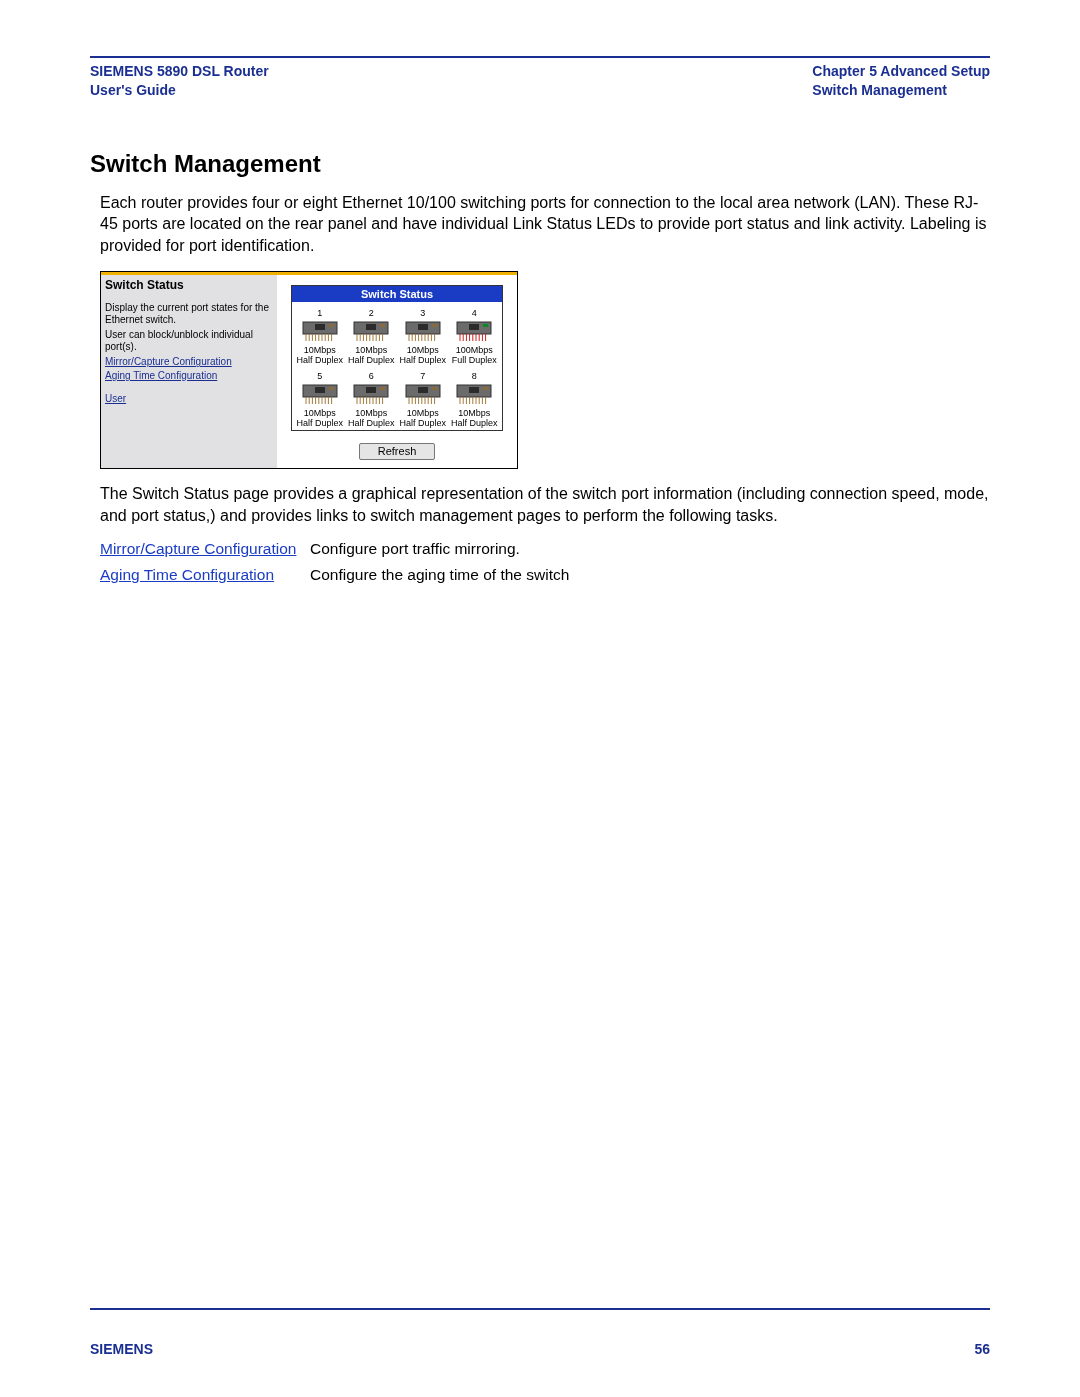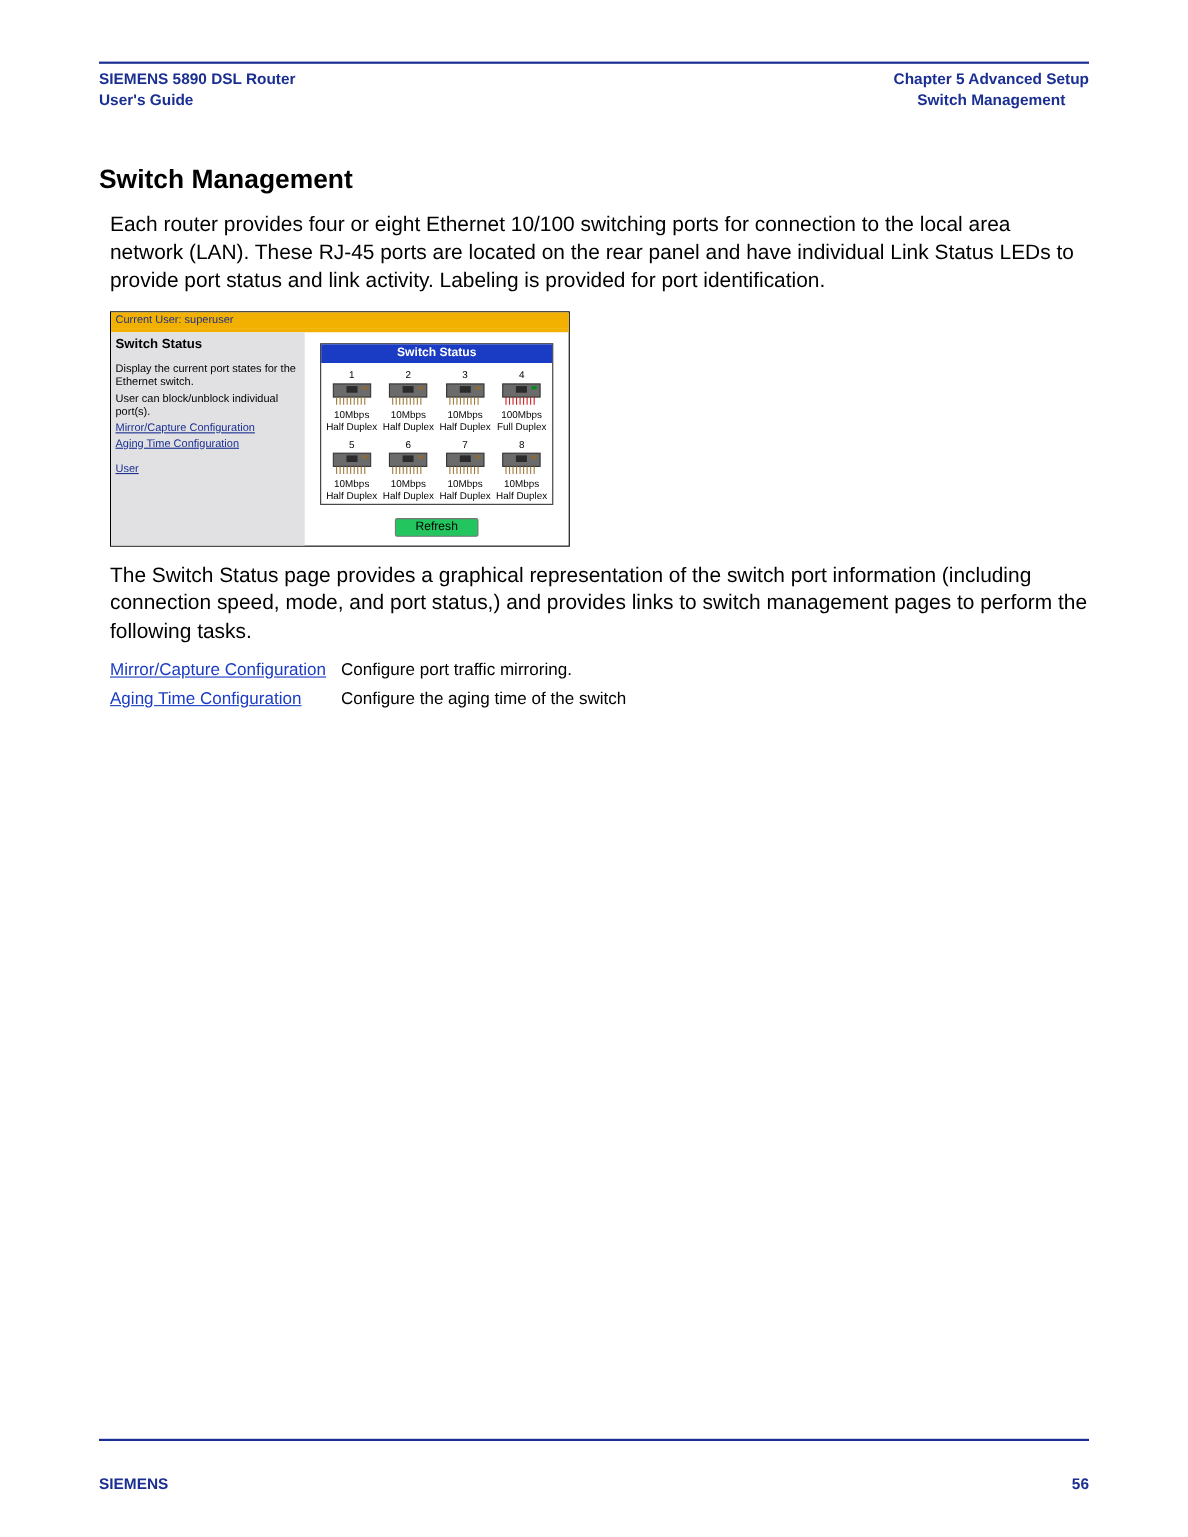--- a/index.html
+++ b/index.html
@@ -24,31 +24,31 @@
   }
   .header-row {
     display: flex;
     justify-content: space-between;
     color: #1a2f91;
     font-weight: bold;
     font-size: 14px;
     line-height: 1.35;
     padding: 4px 0 4px 0;
   }
-  .header-row .right { text-align: center; }
+  .header-row .right { text-align: left; }
   .content { padding-top: 46px; }
   h1.section-title {
     font-size: 24px;
     font-weight: bold;
     margin: 0 0 14px 0;
   }
   .body-text {
     line-height: 1.35;
     margin: 0 0 14px 10px;
-    font-size: 19px;
+    font-size: 16px;
   }
   .body-text .bold { font-weight: bold; }
   .links-table {
     margin: 6px 0 0 10px;
   }
   .links-table .lrow {
     display: flex;
     margin-bottom: 8px;
   }
   .links-table .lk {
@@ -123,21 +123,21 @@
     padding: 6px 2px 2px 2px;
     row-gap: 6px;
   }
   .port { text-align: center; font-size: 9px; color:#000; }
   .port .num { margin-bottom: 2px; }
   .port svg { display:block; margin:0 auto 2px auto; }
   .port .spd { white-space: nowrap; }
   .refresh-btn {
     font-size: 11px;
     padding: 1px 18px;
-    background: #22c55e;
+    background: #e5e5e5;
     border: 1px solid #777;
     border-radius: 2px;
     display: inline-block;
     margin-top: 6px;
   }
   
   .footer {
     position: absolute;
     left: 90px;
     right: 90px;
@@ -169,21 +169,20 @@
     </div>
   </div>
 
   <div class="content">
     <h1 class="section-title">Switch Management</h1>
 
     <p class="body-text">Each router provides four or eight Ethernet 10/100 switching ports for connection to the local area network (LAN). These RJ-45 ports are located on the rear panel and have individual Link Status LEDs to provide port status and link activity. Labeling is provided for port identification.</p>
 
 
     <div class="screenshot">
-      <div class="ss-userbar">Current User: superuser</div>
       <div class="ss-goldrule"></div>
       <div class="ss-body">
         <div class="ss-left">
           <div class="title">Switch Status</div>
           <div class="txt">Display the current port states for the Ethernet switch.</div>
           <div class="txt">User can block/unblock individual port(s).</div>
           <a class="lnk">Mirror/Capture Configuration</a>
           <a class="lnk">Aging Time Configuration</a>
           <a class="lnk" style="margin-top:12px">User</a>
         </div>

